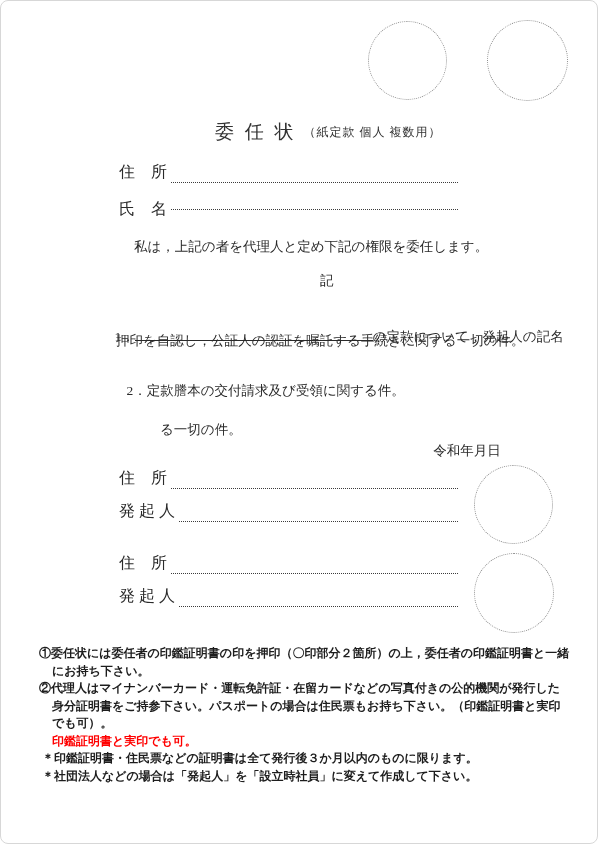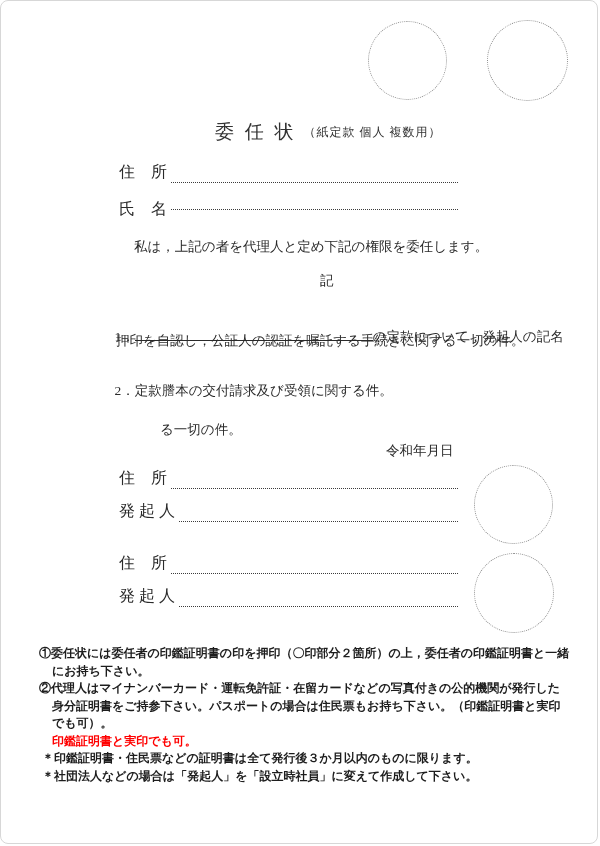--- a/index.html
+++ b/index.html
@@ -24,21 +24,21 @@
 
   .text { position:absolute; font-size:13.5px; white-space:pre; }
 
   .blank {
     display:inline-block; width:238px; height:0.95em;
     border-bottom:1.2px solid #2a2a2a; vertical-align:baseline;
   }
 
   .date-row {
     position:absolute; left:385px; top:441px; width:162px;
-    display:flex; justify-content:flex-start; font-size:13.5px;
+    display:flex; justify-content:center; font-size:13.5px;
   }
 
   .notes {
     position:absolute; left:38px; top:644px; width:531px;
     font-family:Liberation Serif, serif;
     font-weight:bold; font-size:12px; line-height:17.5px; color:#1d1d1d;
   }
   .note { padding-left:13px; text-indent:-13px; }
   .warning { margin-left:13px; color:var(--warning-red, #ff0000); }
   .star { margin-left:3px; }
@@ -67,21 +67,21 @@
 
   <div class="text" style="left:92px;top:237px;margin-left:41px;">私は，上記の者を代理人と定め下記の権限を委任します。</div>
 
   <div class="text" style="left:319px;top:271px;">記</div>
 
   <div class="text" style="left:100px;top:310px;">
     <span>1．</span><span class="blank"></span><span>の定款について，発起人の記名</span>
   </div>
   <div class="text" style="left:115px;top:331px;">押印を自認し，公証人の認証を嘱託する手続きに関する一切の件。</div>
 
-  <div class="text" style="left:100px;top:365px;">
+  <div class="text" style="left:112px;top:365px;">
     <span>2．</span><span>定款謄本の交付請求及び受領に関する件。</span>
   </div>
 
   <div class="text" style="left:115px;top:420px;margin-left:44px;">る一切の件。</div>
 
   <div class="date-row">
     <span>令和</span>
     <span>年</span>
     <span>月</span>
     <span>日</span>

